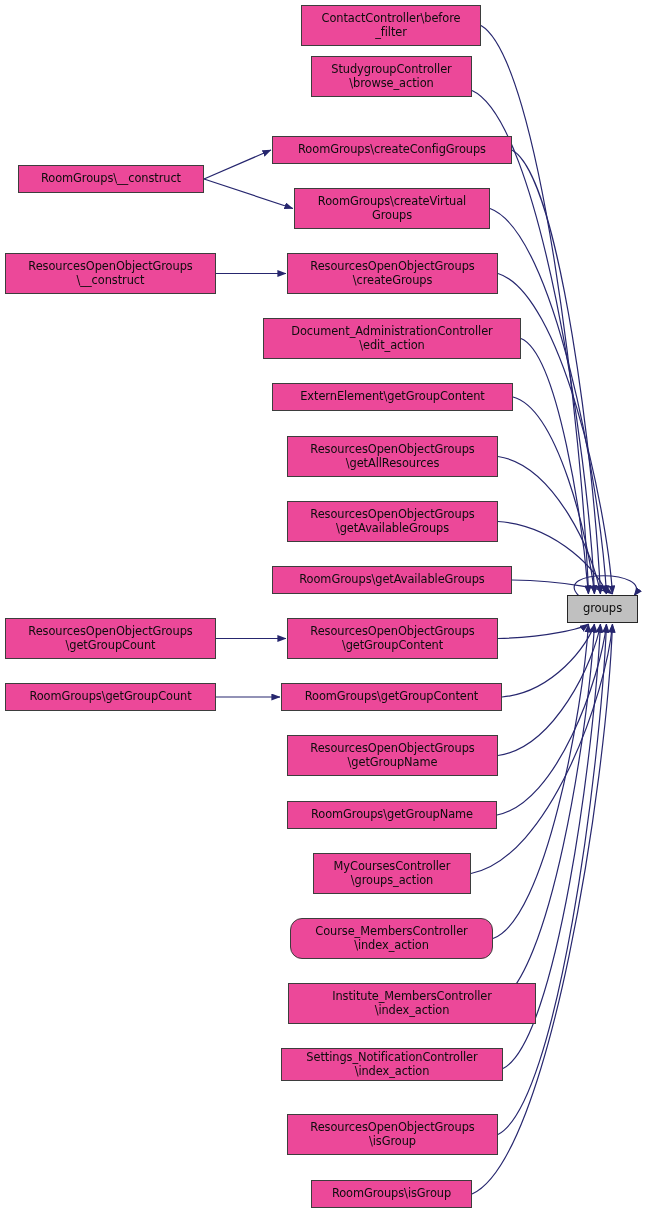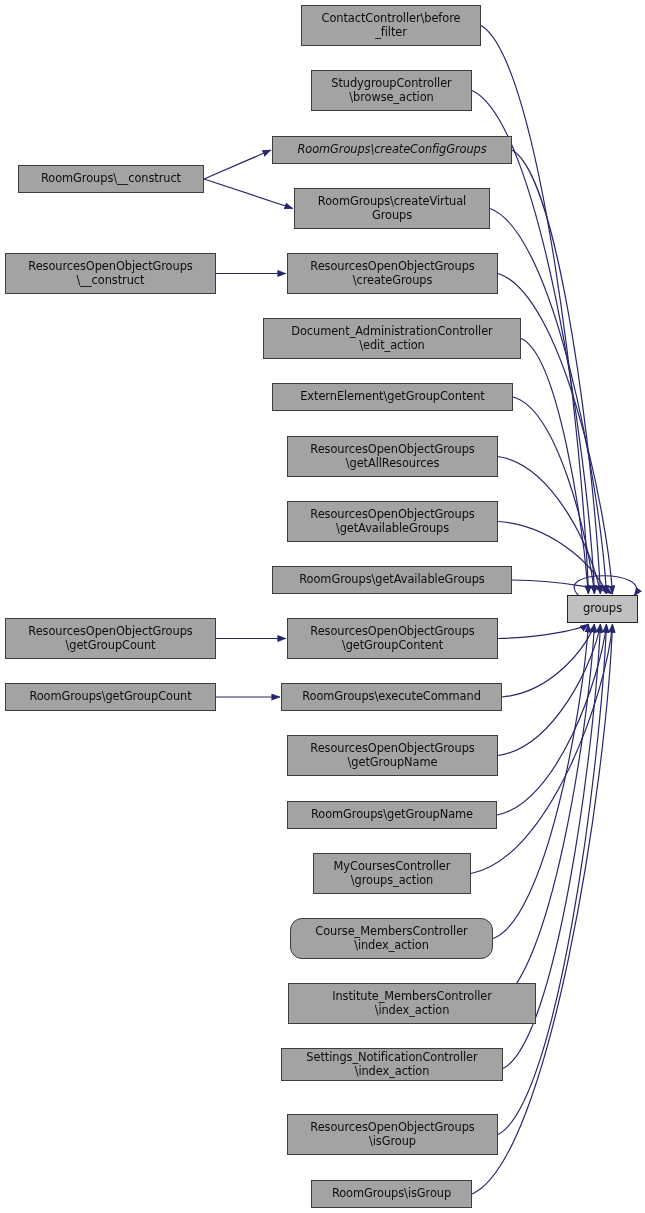--- a/index.html
+++ b/index.html
@@ -25,21 +25,21 @@
     left: 0;
     top: 0;
     width: 645px;
     height: 1213px;
     pointer-events: none;
   }
   .node {
     position: absolute;
     box-sizing: border-box;
     border: 1px solid #3d3d3d;
-    background: #a3a3a3;
+    background: #ec4899;
     color: #0d0d0d;
     font-size: 11.4px;
     line-height: 13.2px;
     text-align: center;
     display: flex;
     align-items: center;
     justify-content: center;
     white-space: pre-line;
     letter-spacing: -0.08px;
     z-index: 2;
@@ -85,38 +85,38 @@
         <path d="M496,1003.5 C550.175,980.73 588.5,730.26 594.5,624" fill="none" stroke="#26266e" stroke-width="1.2" marker-end="url(#arrow)"></path>
         <path d="M503,1068.5 C556.625,1041.83 594.5,748.46 600.5,624" fill="none" stroke="#26266e" stroke-width="1.2" marker-end="url(#arrow)"></path>
         <path d="M498,1134.5 C557.675,1103.87 600.5,766.94 606.5,624" fill="none" stroke="#26266e" stroke-width="1.2" marker-end="url(#arrow)"></path>
         <path d="M472,1194 C549.275,1159.8 606.5,783.6 612.5,624" fill="none" stroke="#26266e" stroke-width="1.2" marker-end="url(#arrow)"></path>
         <path d="M579,596 C551,569 654,569 634,596" fill="none" stroke="#26266e" stroke-width="1.2" marker-end="url(#arrow)"></path>
       </g>
   </svg>
   <div id="node-layer">
       <div class="node" style="left: 301px; top: 5px; width: 180px; height: 41px;"><span>ContactController\before
 _filter</span></div>
-      <div class="node" style="left: 311px; top: 70px; width: 161px; height: 41px;"><span>StudygroupController
+      <div class="node" style="left: 311px; top: 56px; width: 161px; height: 41px;"><span>StudygroupController
 \browse_action</span></div>
-      <div class="node" style="left: 272px; top: 136px; width: 240px; height: 28px; font-style: italic;"><span>RoomGroups\createConfigGroups</span></div>
+      <div class="node" style="left: 272px; top: 136px; width: 240px; height: 28px;"><span>RoomGroups\createConfigGroups</span></div>
       <div class="node" style="left: 294px; top: 188px; width: 196px; height: 41px; justify-content: center;"><span>RoomGroups\createVirtual
 Groups</span></div>
       <div class="node" style="left: 287px; top: 253px; width: 211px; height: 41px;"><span>ResourcesOpenObjectGroups
 \createGroups</span></div>
       <div class="node" style="left: 263px; top: 318px; width: 258px; height: 41px;"><span>Document_AdministrationController
 \edit_action</span></div>
       <div class="node" style="left: 272px; top: 383px; width: 241px; height: 28px;"><span>ExternElement\getGroupContent</span></div>
       <div class="node" style="left: 287px; top: 436px; width: 211px; height: 41px;"><span>ResourcesOpenObjectGroups
 \getAllResources</span></div>
       <div class="node" style="left: 287px; top: 501px; width: 211px; height: 41px;"><span>ResourcesOpenObjectGroups
 \getAvailableGroups</span></div>
       <div class="node" style="left: 272px; top: 566px; width: 240px; height: 28px;"><span>RoomGroups\getAvailableGroups</span></div>
       <div class="node" style="left: 287px; top: 618px; width: 211px; height: 41px;"><span>ResourcesOpenObjectGroups
 \getGroupContent</span></div>
-      <div class="node" style="left: 281px; top: 683px; width: 221px; height: 28px;"><span>RoomGroups\executeCommand</span></div>
+      <div class="node" style="left: 281px; top: 683px; width: 221px; height: 28px;"><span>RoomGroups\getGroupContent</span></div>
       <div class="node" style="left: 287px; top: 735px; width: 211px; height: 41px;"><span>ResourcesOpenObjectGroups
 \getGroupName</span></div>
       <div class="node" style="left: 287px; top: 801px; width: 210px; height: 28px;"><span>RoomGroups\getGroupName</span></div>
       <div class="node" style="left: 313px; top: 853px; width: 158px; height: 41px;"><span>MyCoursesController
 \groups_action</span></div>
       <div class="node" style="left: 290px; top: 918px; width: 203px; height: 41px; border-radius: 12px;"><span>Course_MembersController
 \index_action</span></div>
       <div class="node" style="left: 288px; top: 983px; width: 248px; height: 41px;"><span>Institute_MembersController
 \index_action</span></div>
       <div class="node" style="left: 281px; top: 1048px; width: 222px; height: 33px;"><span>Settings_NotificationController

